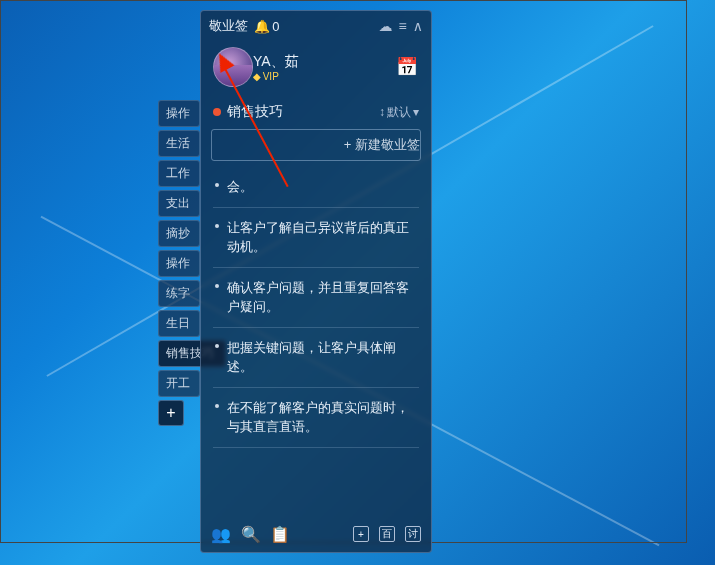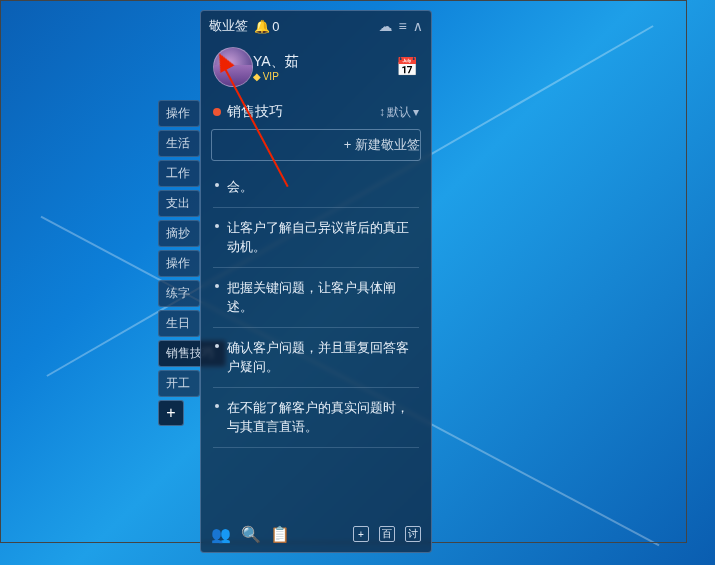--- a/index.html
+++ b/index.html
@@ -222,22 +222,22 @@
       <span>默认</span>
       <span>▾</span>
     </div>
   </div>
 
   <div class="new-item-btn">+ 新建敬业签</div>
 
   <div class="note-list">
     <div class="note-item">会。</div>
     <div class="note-item">让客户了解自己异议背后的真正动机。</div>
+    <div class="note-item">确认客户问题，并且重复回答客户疑问。</div>
     <div class="note-item">把握关键问题，让客户具体阐述。</div>
-    <div class="note-item">确认客户问题，并且重复回答客户疑问。</div>
     <div class="note-item">在不能了解客户的真实问题时，与其直言直语。</div>
   </div>
 
   <div class="bottom-bar">
     <span class="bic">👥</span>
     <span class="bic">🔍</span>
     <span class="bic">📋</span>
     <span class="spacer"></span>
     <span class="sq">+</span>
     <span class="sq">百</span>

